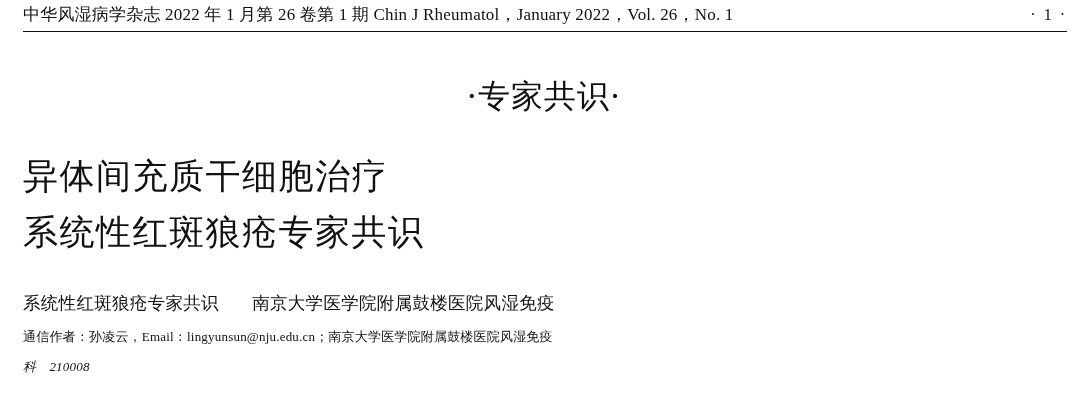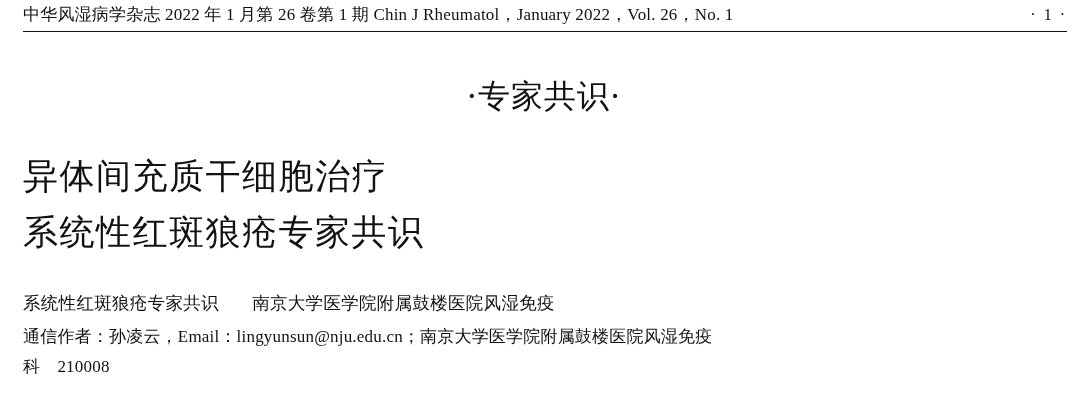--- a/index.html
+++ b/index.html
@@ -86,26 +86,27 @@
     font-size: 17.5px;
     line-height: 30px;
     letter-spacing: 0.3px;
   }
   .byline .gap {
     display: inline-block;
     width: 24px;
   }
   .corresponding {
     margin-top: 4px;
-    font-size: 17px;
+    font-size: 13px;
     line-height: 30px;
     letter-spacing: 0.2px;
   }
   .corresponding .l2 {
     display: block;
+    font-style: italic;
   }
 </style>
 </head>
 <body>
 
 <div class="page">
 
   <div class="running-head">
     <span class="rh-left">中华风湿病学杂志 2022 年 1 月第 26 卷第 1 期 Chin J Rheumatol，January 2022，Vol. 26，No. 1</span>
     <span class="rh-right">· 1 ·</span>

